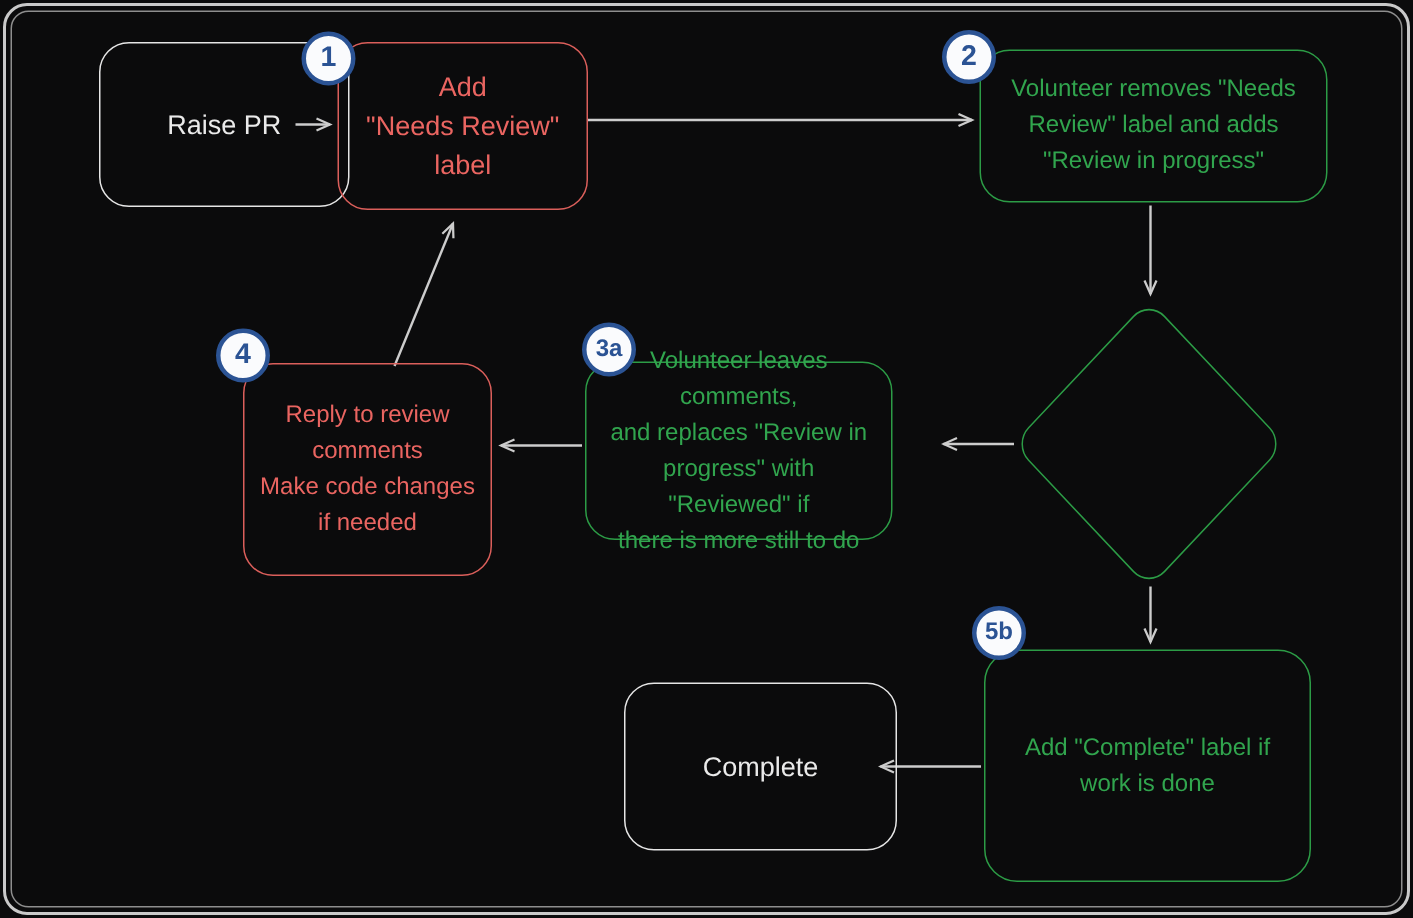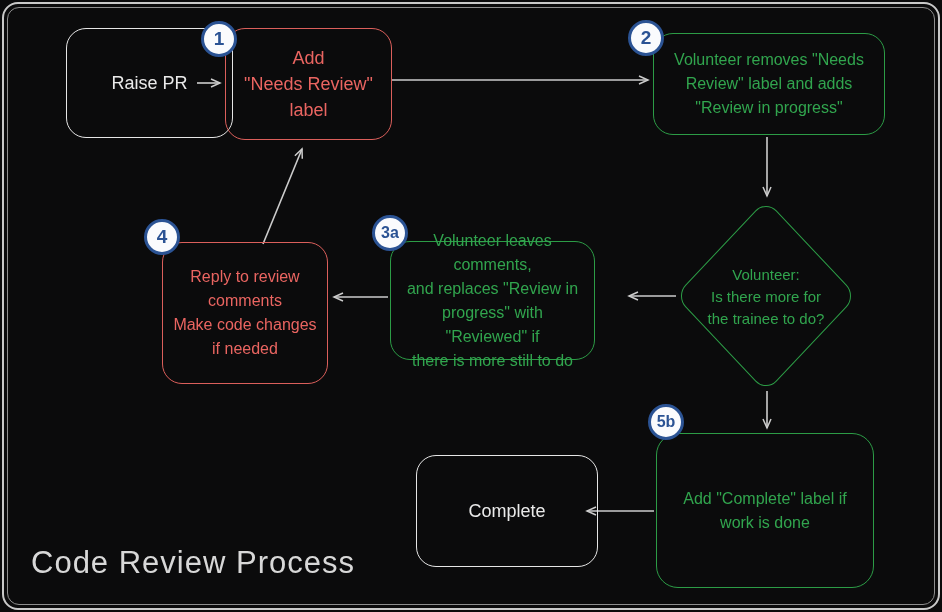--- a/index.html
+++ b/index.html
@@ -48,21 +48,21 @@
 
   .badge {
     position:absolute; width:36px; height:36px; border-radius:50%;
     background:#fafbfd; border:3px solid #2b5394; box-sizing:border-box;
     display:flex; align-items:center; justify-content:center;
     color:#2b5394; font-weight:bold; font-size:19px; z-index:3;
   }
   .badge.small { font-size:16px; }
   .badge-1  { left:201px; top:21px; }
   .badge-2  { left:628px; top:20px; }
-  .badge-3a { left:372px; top:215px; }
+  .badge-3a { left:388px; top:215px; }
   .badge-3b { left:648px; top:404px; }
   .badge-4  { left:144px; top:219px; }
 
   .title {
     position:absolute; left:31px; top:545px; z-index:2;
     color:#d8d8d8; font-size:31px; letter-spacing:1px;
   }
 </style>
 </head>
 <body>
@@ -98,23 +98,20 @@
 label</span>
   </div>
 
   <div class="node node-green box-2">
     <span>Volunteer removes "Needs
 Review" label and adds
 "Review in progress"</span>
   </div>
 
   <div class="diamond-shape"></div>
-  <div class="diamond-text">Volunteer:
-Is there more for
-the trainee to do?</div>
 
   <div class="node node-green box-3a">
     <span>Volunteer leaves comments,
 and replaces "Review in
 progress" with "Reviewed" if
 there is more still to do</span>
   </div>
 
   <div class="node node-red box-4">
     <span>Reply to review
@@ -131,15 +128,14 @@
   <div class="node node-white complete">
     <span>Complete</span>
   </div>
 
   <div class="badge badge-1">1</div>
   <div class="badge badge-2">2</div>
   <div class="badge small badge-3a">3a</div>
   <div class="badge small badge-3b">5b</div>
   <div class="badge badge-4">4</div>
 
-  <div class="title">Code Review Process</div>
 
 </div>
 
 </body></html>

